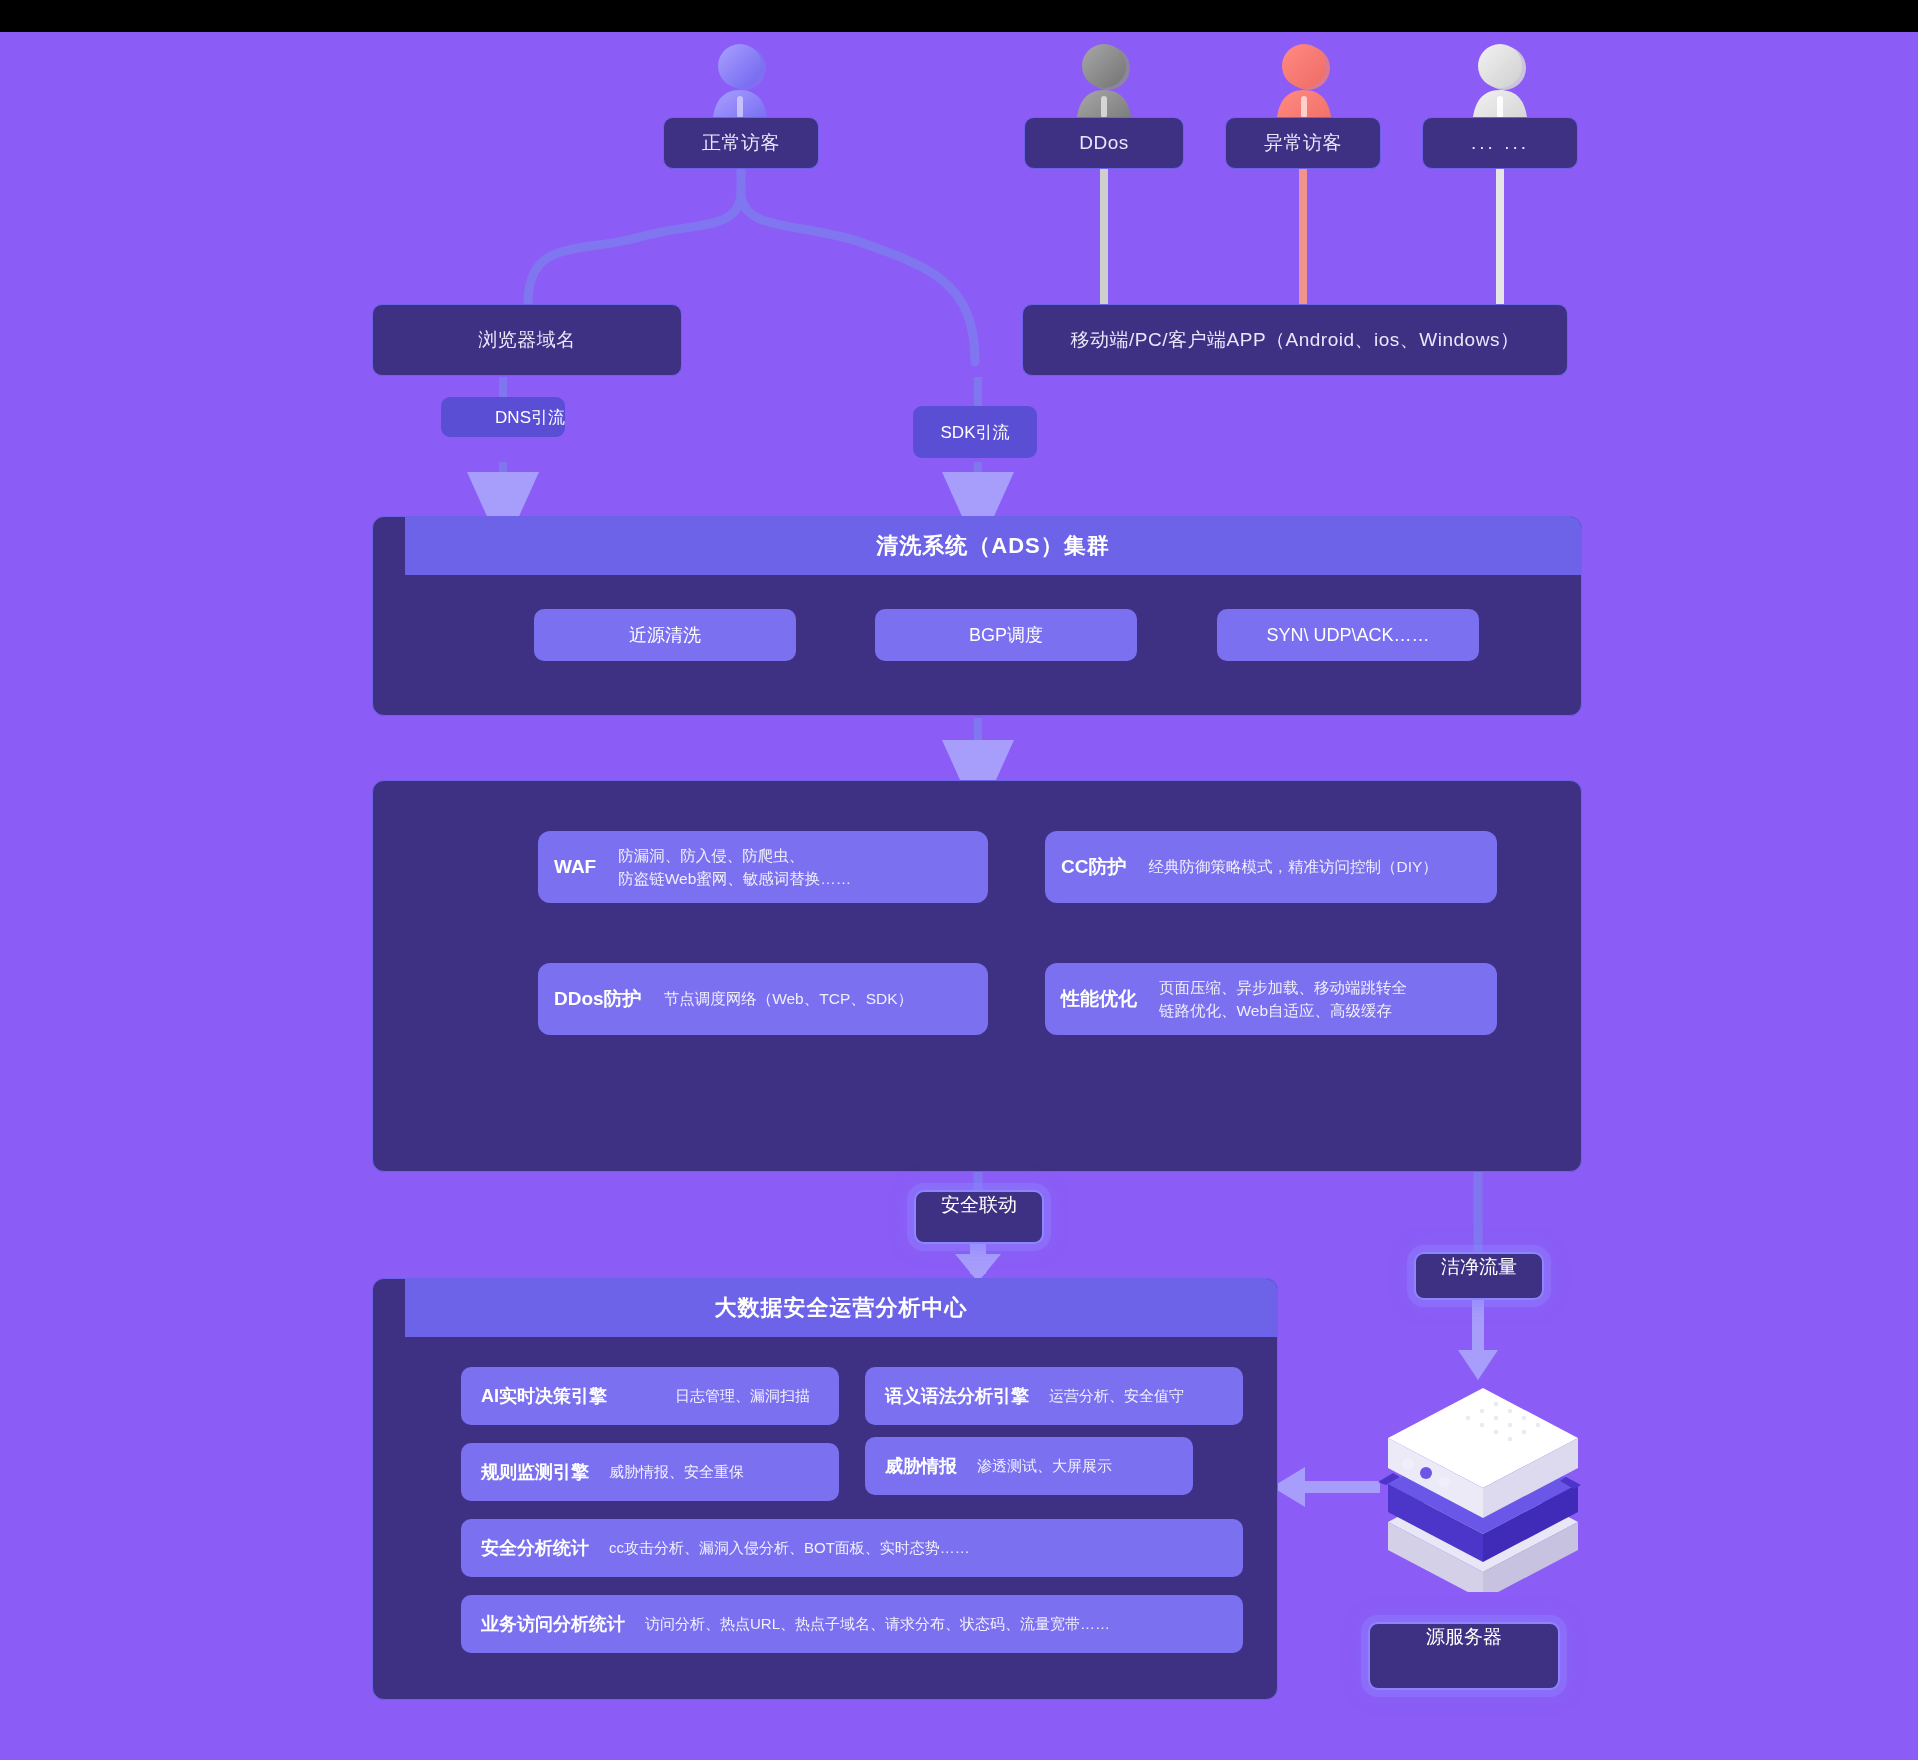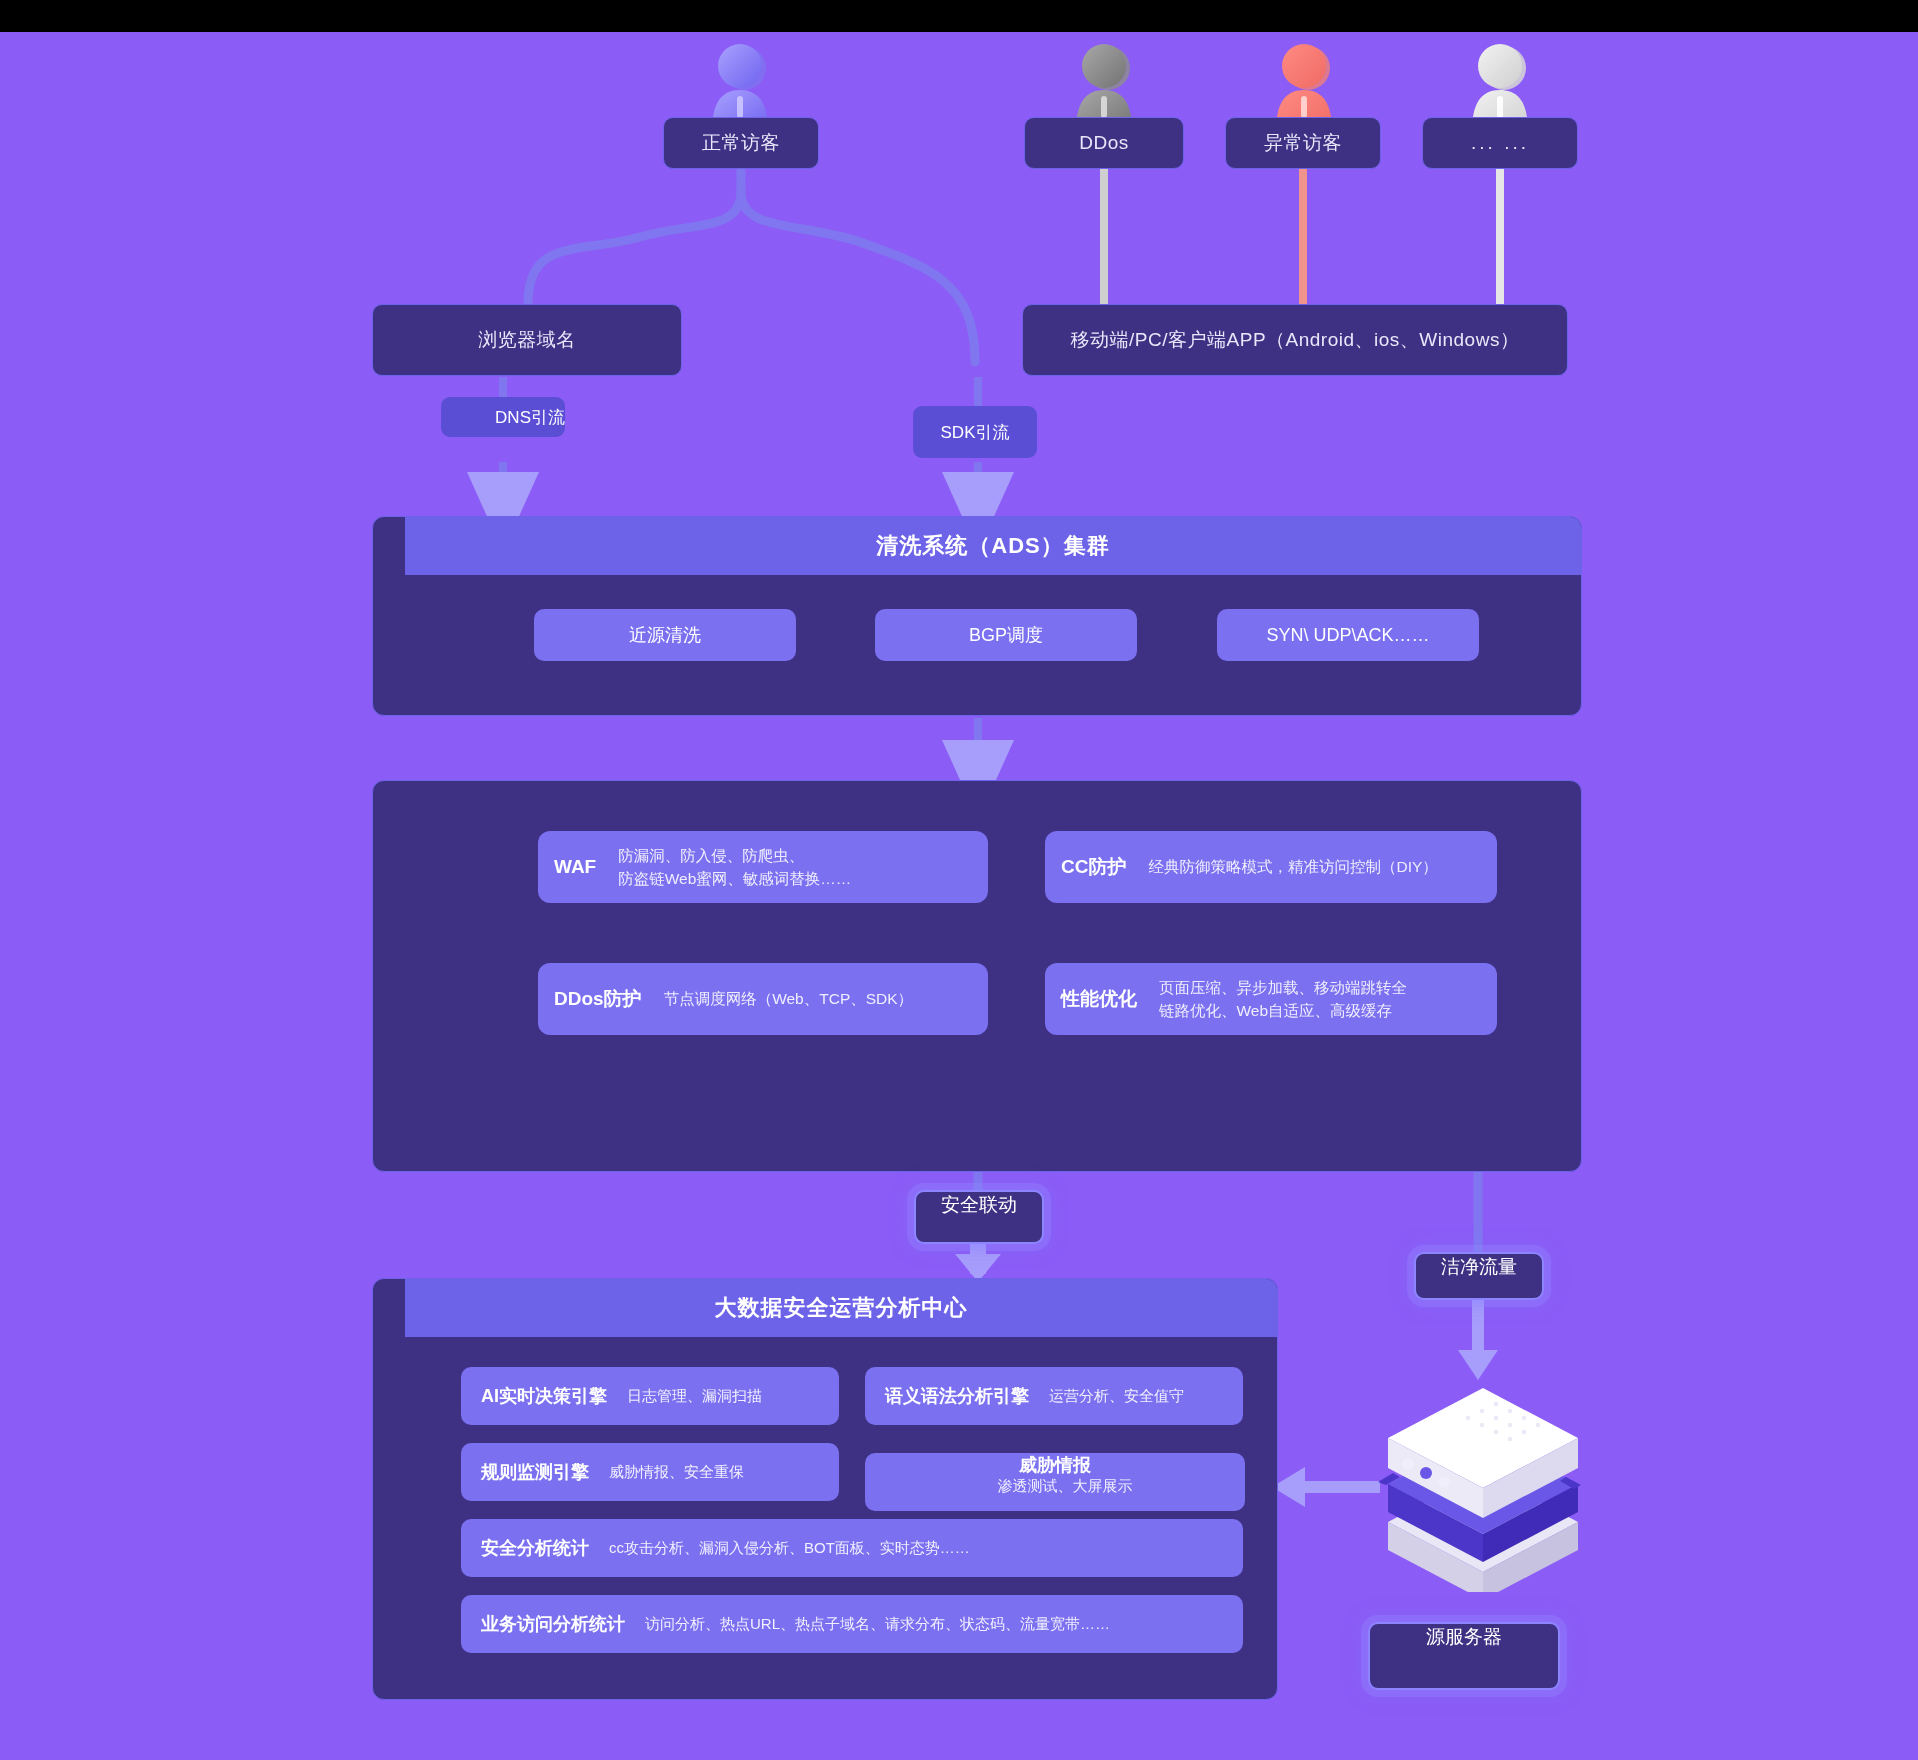--- a/index.html
+++ b/index.html
@@ -287,33 +287,33 @@
     <span>安全联动</span>
   </div>
 
   <div class="glowbox" style="left:1414px;top:1220px;width:130px;height:48px;">
     <span>洁净流量</span>
   </div>
 
   <div class="panel" style="left:372px;top:1246px;width:906px;height:422px;border:1.5px solid #6d63e8;">
     <div class="panel-head">大数据安全运营分析中心</div>
     <div class="panel-body" style="height:364px;">
-      <div class="rowbox" style="left:56px;top:30px;width:378px;height:58px;">
+      <div class="rowbox" style="left:56px;top:30px;width:378px;height:58px;gap:48px;">
         <span class="ttl">AI实时决策引擎</span>
         <span class="dsc">日志管理、漏洞扫描</span>
       </div>
       <div class="rowbox" style="left:460px;top:30px;width:378px;height:58px;">
         <span class="ttl">语义语法分析引擎</span>
         <span class="dsc">运营分析、安全值守</span>
       </div>
       <div class="rowbox" style="left:56px;top:106px;width:378px;height:58px;">
         <span class="ttl">规则监测引擎</span>
         <span class="dsc">威胁情报、安全重保</span>
       </div>
-      <div class="rowbox" style="left:460px;top:116px;width:380px;height:58px;flex-direction:column;">
+      <div class="rowbox" style="left:460px;top:100px;width:328px;height:58px;">
         <span class="ttl">威胁情报</span>
         <span class="dsc">渗透测试、大屏展示</span>
       </div>
       <div class="rowbox" style="left:56px;top:182px;width:782px;height:58px;">
         <span class="ttl">安全分析统计</span>
         <span class="dsc">cc攻击分析、漏洞入侵分析、BOT面板、实时态势……</span>
       </div>
       <div class="rowbox" style="left:56px;top:258px;width:782px;height:58px;">
         <span class="ttl">业务访问分析统计</span>
         <span class="dsc">访问分析、热点URL、热点子域名、请求分布、状态码、流量宽带……</span>

